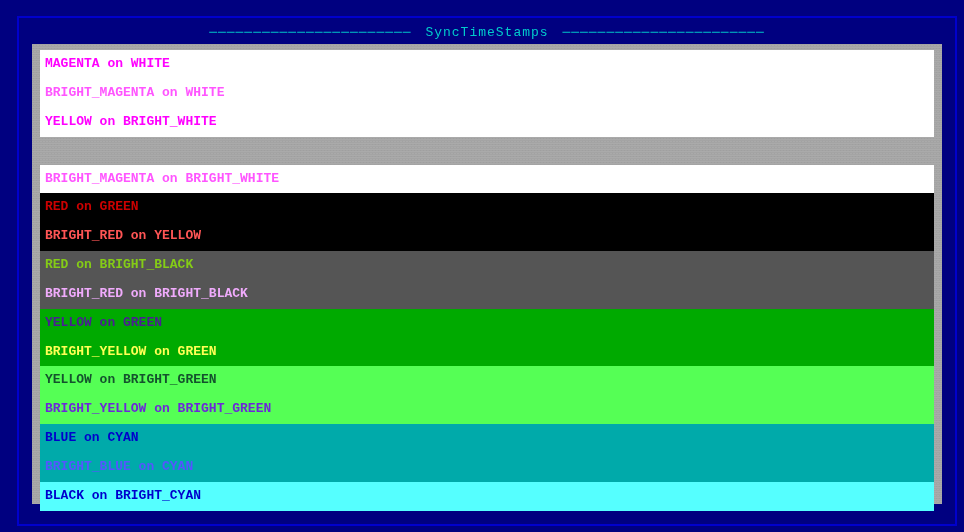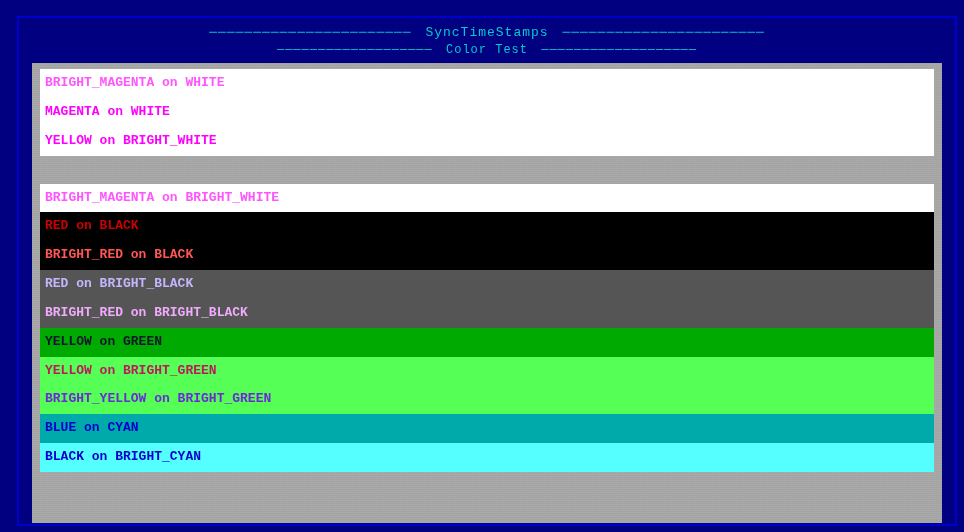--- a/index.html
+++ b/index.html
@@ -68,31 +68,30 @@
       z-index: 1;
     }
   </style>
 </head>
 <body>
 
 <div class="window">
   <div class="title-bar">
     ─────────────────────── <span>SyncTimeStamps</span> ───────────────────────
   </div>
-  <div class="subtitle">
-    ─────────────────── <span>Color Test</span> ───────────────────
-  </div>
   <div class="terminal" id="terminal">
-  <span class="line" style="color: rgb(255, 85, 255); background-color: rgb(255, 255, 255);">BRIGHT_MAGENTA on WHITE</span>
-      <span class="line" style="color: rgb(255, 0, 255); background-color: rgb(255, 255, 255);">MAGENTA on WHITE</span>
+  <span class="line" style="color: rgb(255, 0, 255); background-color: rgb(255, 255, 255);">MAGENTA on WHITE</span>
+      <span class="line" style="color: rgb(255, 85, 255); background-color: rgb(255, 255, 255);">BRIGHT_MAGENTA on WHITE</span>
       <span class="line" style="color: rgb(255, 0, 255); background-color: rgb(255, 255, 255);">YELLOW on BRIGHT_WHITE</span>
       <span class="line" style="color: rgb(255, 85, 255); background-color: rgb(255, 255, 255); margin-top: 28px;">BRIGHT_MAGENTA on BRIGHT_WHITE</span>
-      <span class="line" style="color: rgb(204, 0, 0); background-color: rgb(0, 0, 0);">RED on BLACK</span>
-      <span class="line" style="color: rgb(255, 85, 85); background-color: rgb(0, 0, 0);">BRIGHT_RED on BLACK</span>
-      <span class="line" style="color: #c4b5fd; background-color: rgb(85, 85, 85);">RED on BRIGHT_BLACK</span>
+      <span class="line" style="color: rgb(204, 0, 0); background-color: rgb(0, 0, 0);">RED on GREEN</span>
+      <span class="line" style="color: rgb(255, 85, 85); background-color: rgb(0, 0, 0);">BRIGHT_RED on YELLOW</span>
+      <span class="line" style="color: #84cc16; background-color: rgb(85, 85, 85);">RED on BRIGHT_BLACK</span>
       <span class="line" style="color: #f0abfc; background-color: rgb(85, 85, 85);">BRIGHT_RED on BRIGHT_BLACK</span>
-      <span class="line" style="color: #0f172a; background-color: rgb(0, 170, 0); font-family: Liberation Mono, monospace;">YELLOW on GREEN</span>
-      <span class="line" style="color: #be185d; background-color: rgb(85, 255, 85);">YELLOW on BRIGHT_GREEN</span>
+      <span class="line" style="color: #4c1d95; background-color: rgb(0, 170, 0); font-family: Liberation Mono, monospace;">YELLOW on GREEN</span>
+      <span class="line" style="color: rgb(255, 255, 85); background-color: rgb(0, 170, 0);">BRIGHT_YELLOW on GREEN</span>
+      <span class="line" style="color: #14532d; background-color: rgb(85, 255, 85);">YELLOW on BRIGHT_GREEN</span>
       <span class="line" style="color: #6d28d9; background-color: rgb(85, 255, 85);">BRIGHT_YELLOW on BRIGHT_GREEN</span>
       <span class="line" style="color: rgb(0, 0, 204); background-color: rgb(0, 170, 170);">BLUE on CYAN</span>
+      <span class="line" style="color: rgb(85, 85, 255); background-color: rgb(0, 170, 170);">BRIGHT_BLUE on CYAN</span>
       <span class="line" style="color: rgb(0, 0, 204); background-color: rgb(85, 255, 255);">BLACK on BRIGHT_CYAN</span>
     </div>
 </div>
 
 </body></html>

